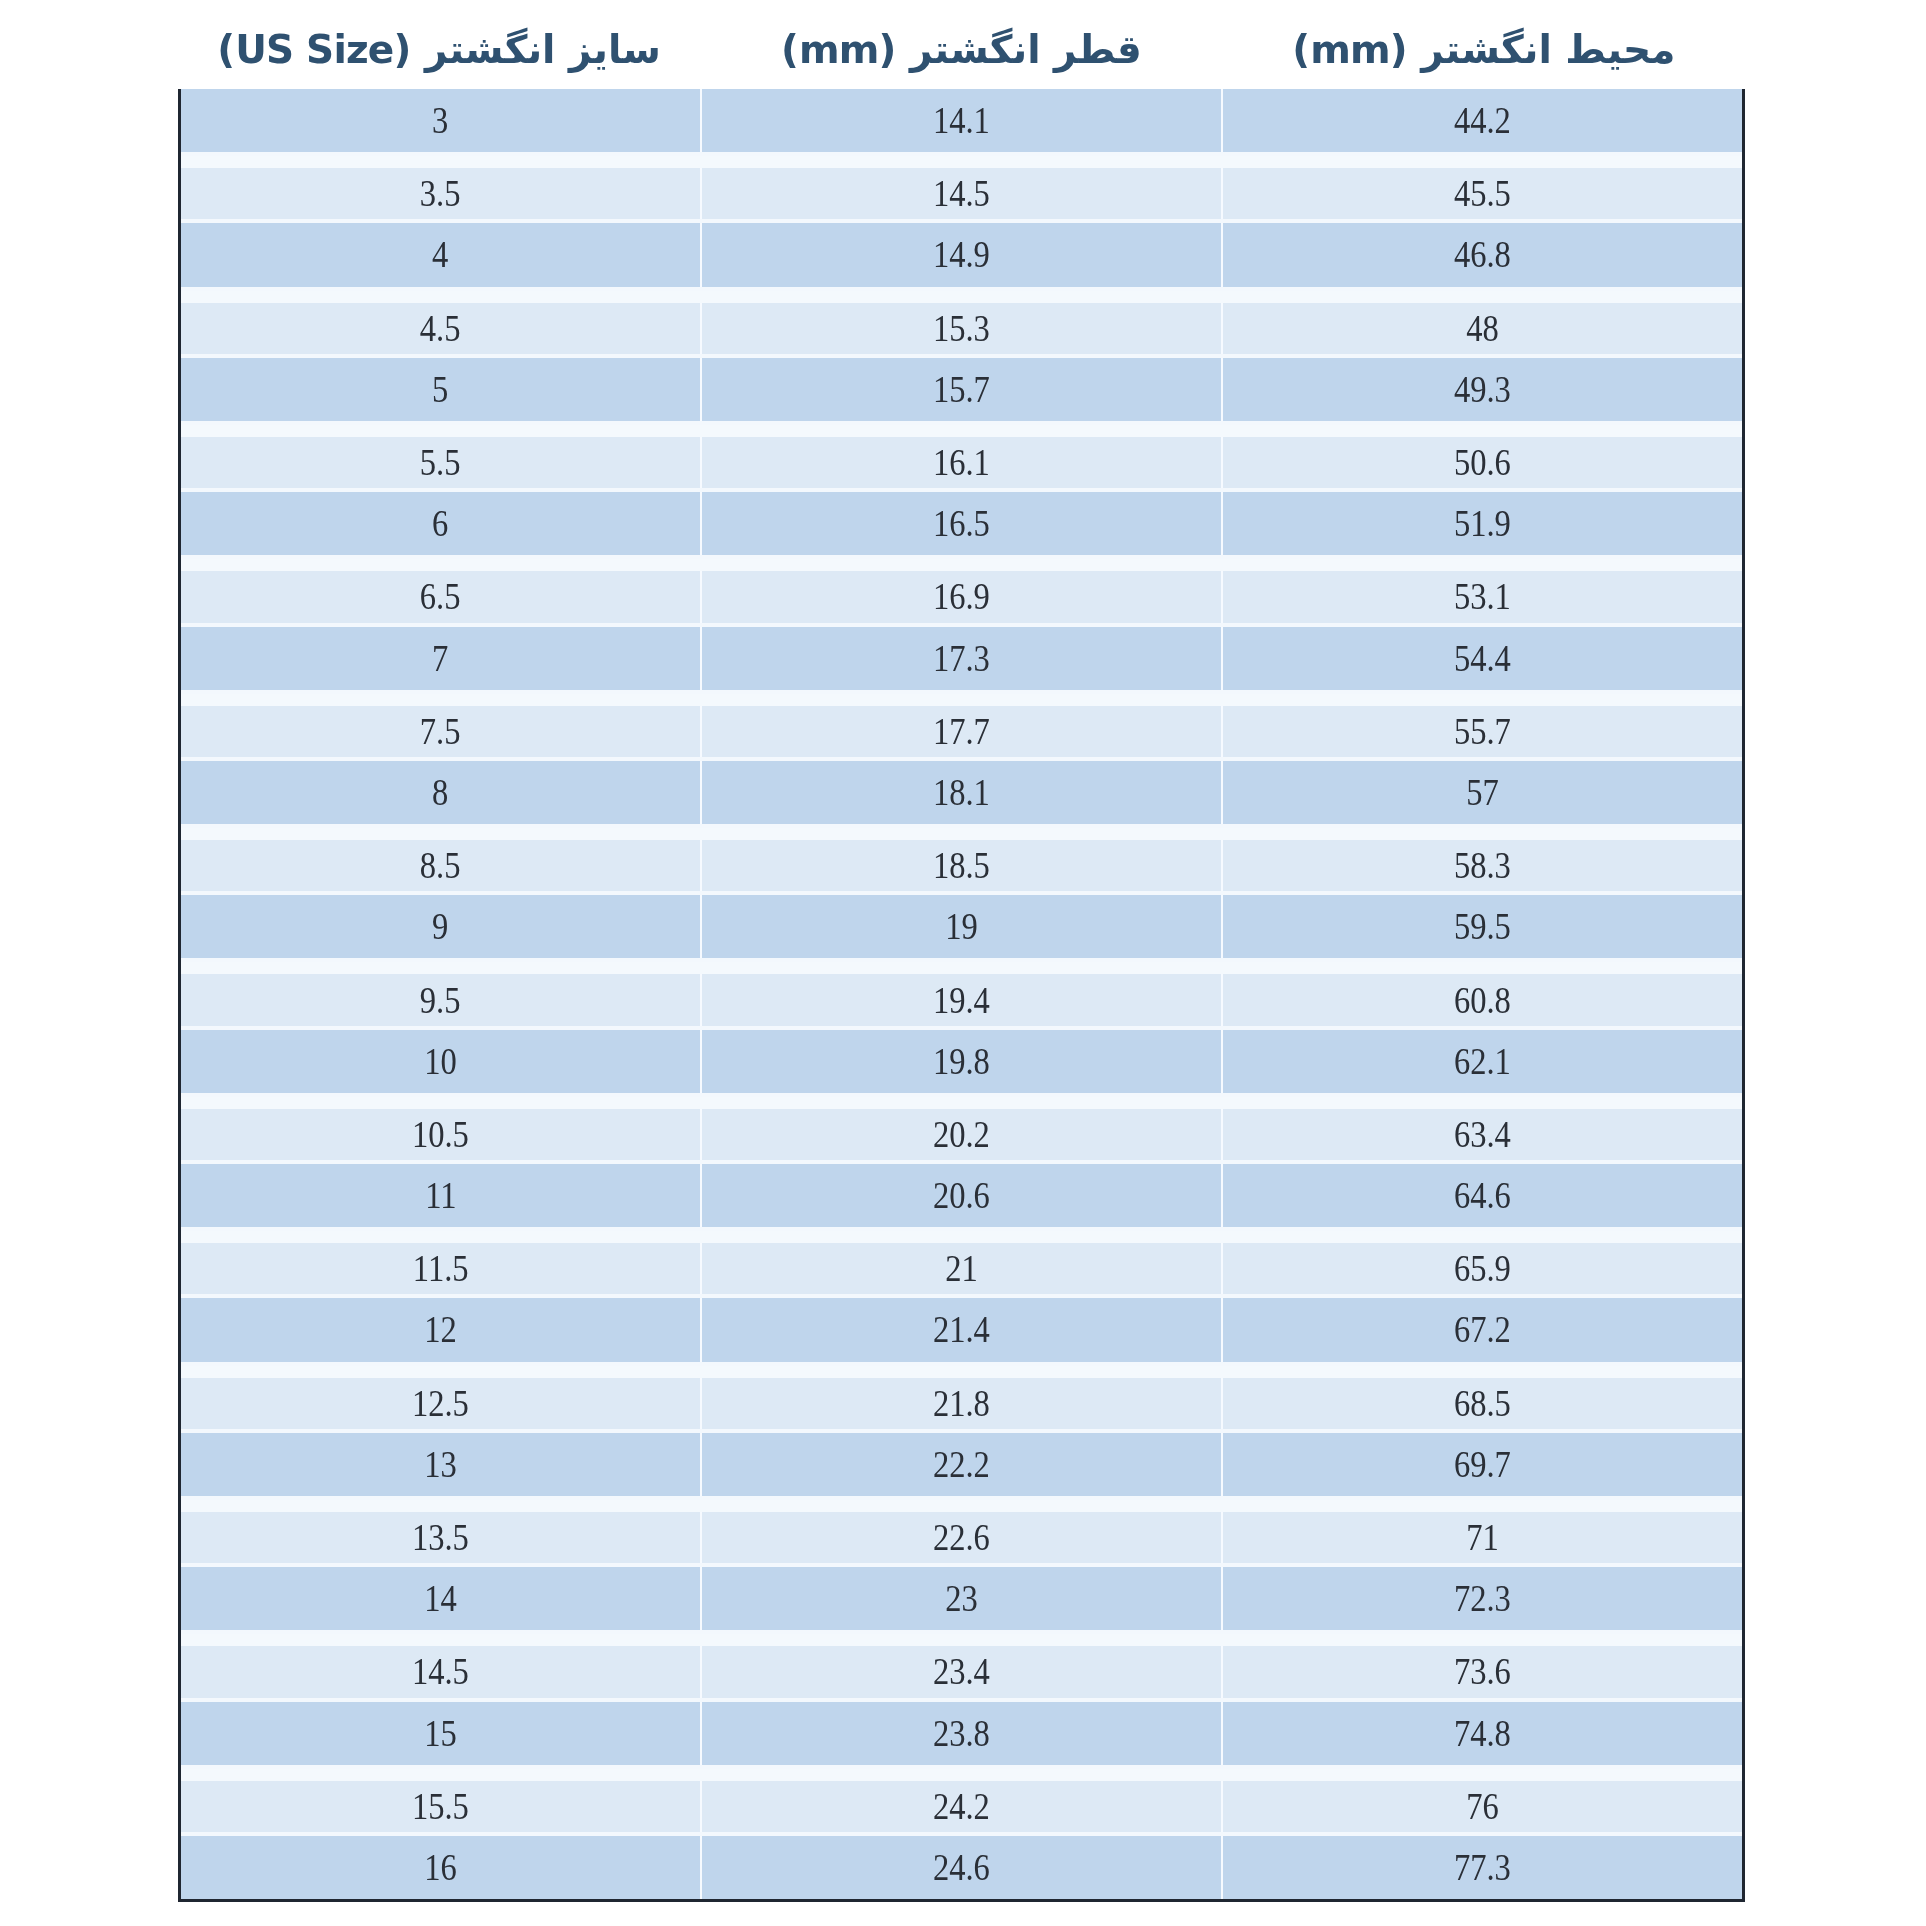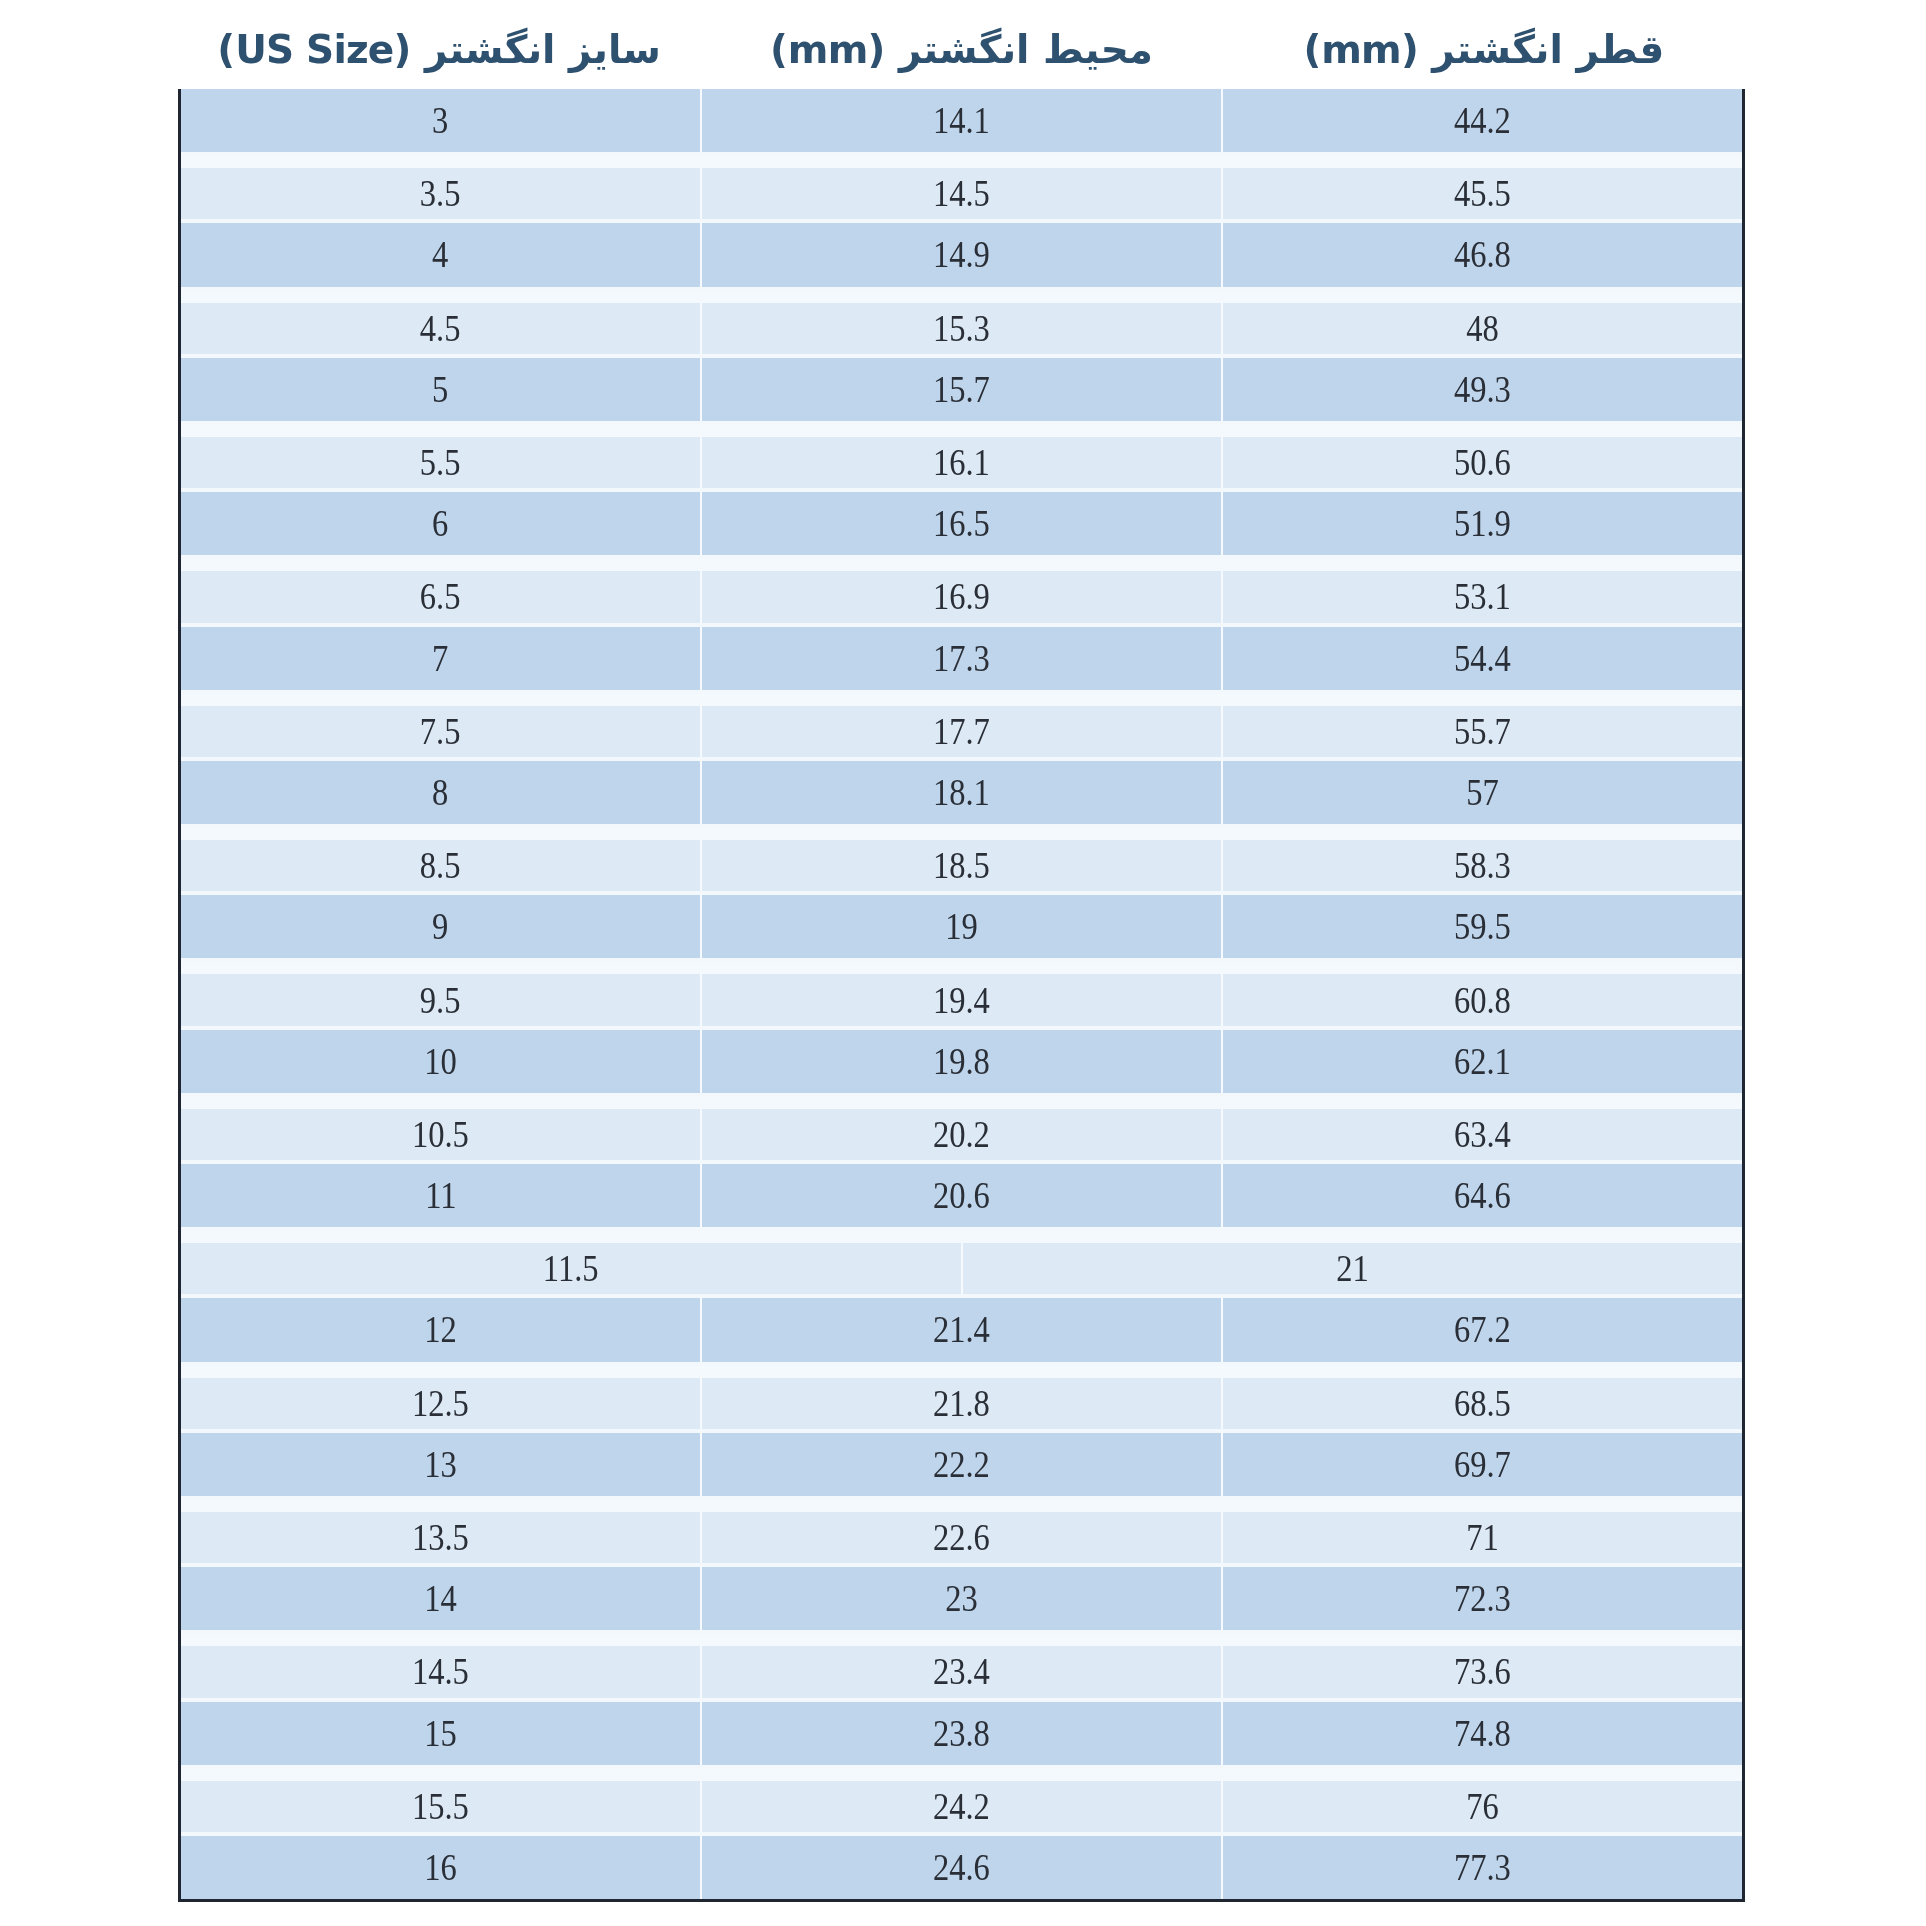--- a/index.html
+++ b/index.html
@@ -19,24 +19,24 @@
   .cell span { font-family: "Liberation Serif", serif; font-size: 37px; color: #2a2f37; display: inline-block; transform: scaleX(0.88); }
 </style>
 </head>
 <body>
 
 <div class="headers">
   <div class="hcell">
       <span dir="rtl">سایز انگشتر (US Size)</span>
     </div>
   <div class="hcell">
+      <span dir="rtl">قطر انگشتر (mm)</span>
+    </div>
+  <div class="hcell">
       <span dir="rtl">محیط انگشتر (mm)</span>
-    </div>
-  <div class="hcell">
-      <span dir="rtl">قطر انگشتر (mm)</span>
     </div>
 </div>
 
 <div class="table" id="ring-table">
     <div class="row dark">
       <div class="cell">
         <span>3</span>
       </div>
       <div class="cell">
         <span>14.1</span>
@@ -220,20 +220,23 @@
       <div class="cell">
         <span>64.6</span>
       </div>
     </div>
     <div class="row light">
       <div class="cell">
         <span>11.5</span>
       </div>
       <div class="cell">
         <span>21</span>
+      </div>
+      <div class="cell">
+        <span>65.9</span>
       </div>
     </div>
     <div class="row dark">
       <div class="cell">
         <span>12</span>
       </div>
       <div class="cell">
         <span>21.4</span>
       </div>
       <div class="cell">

